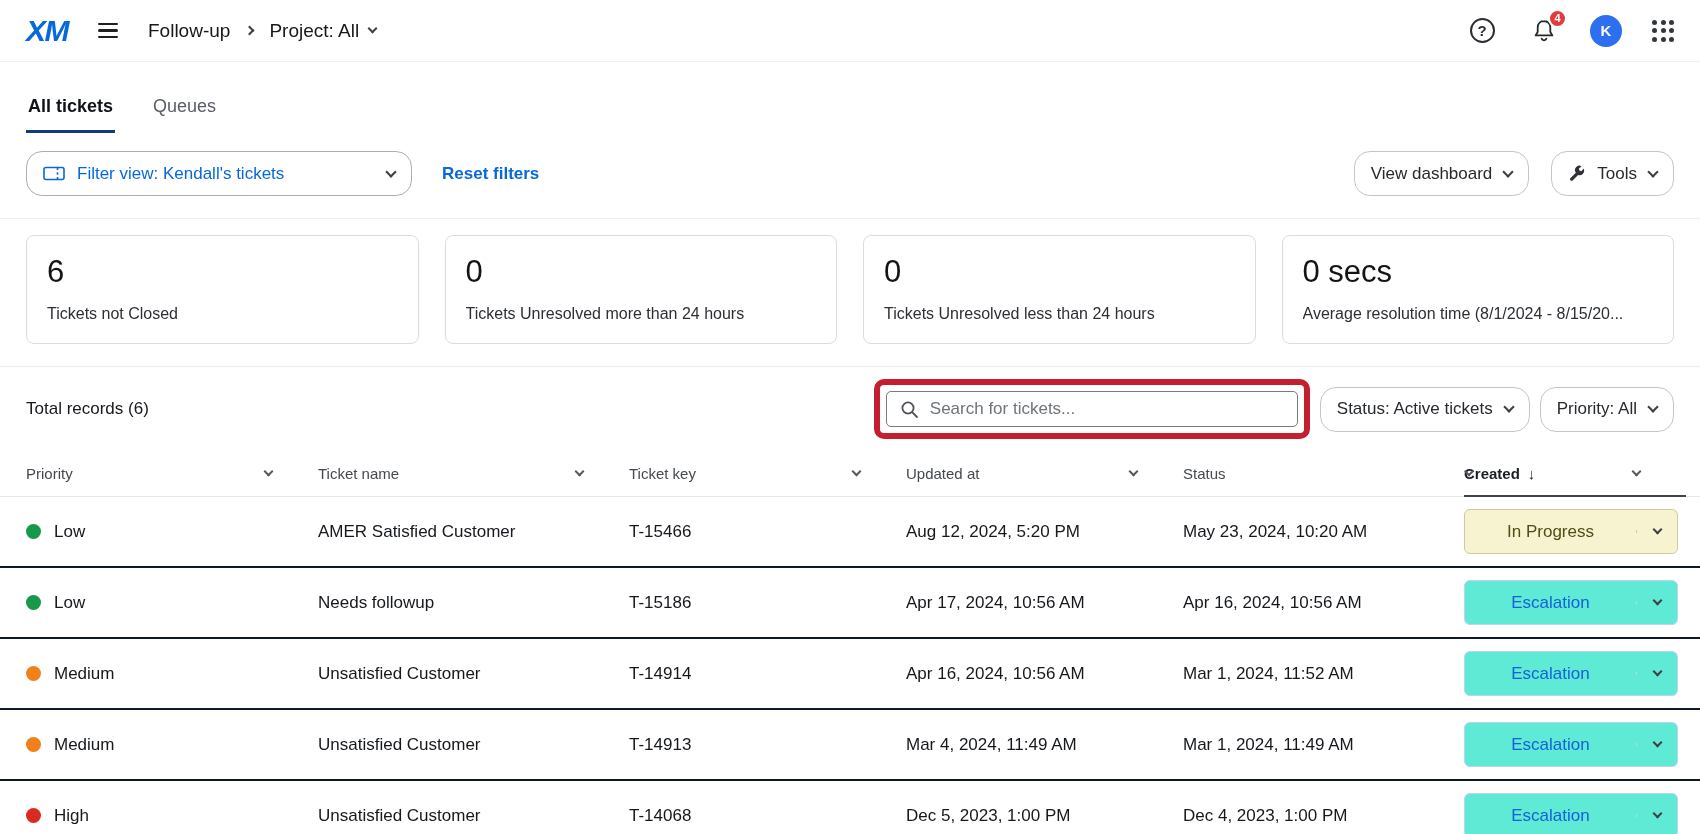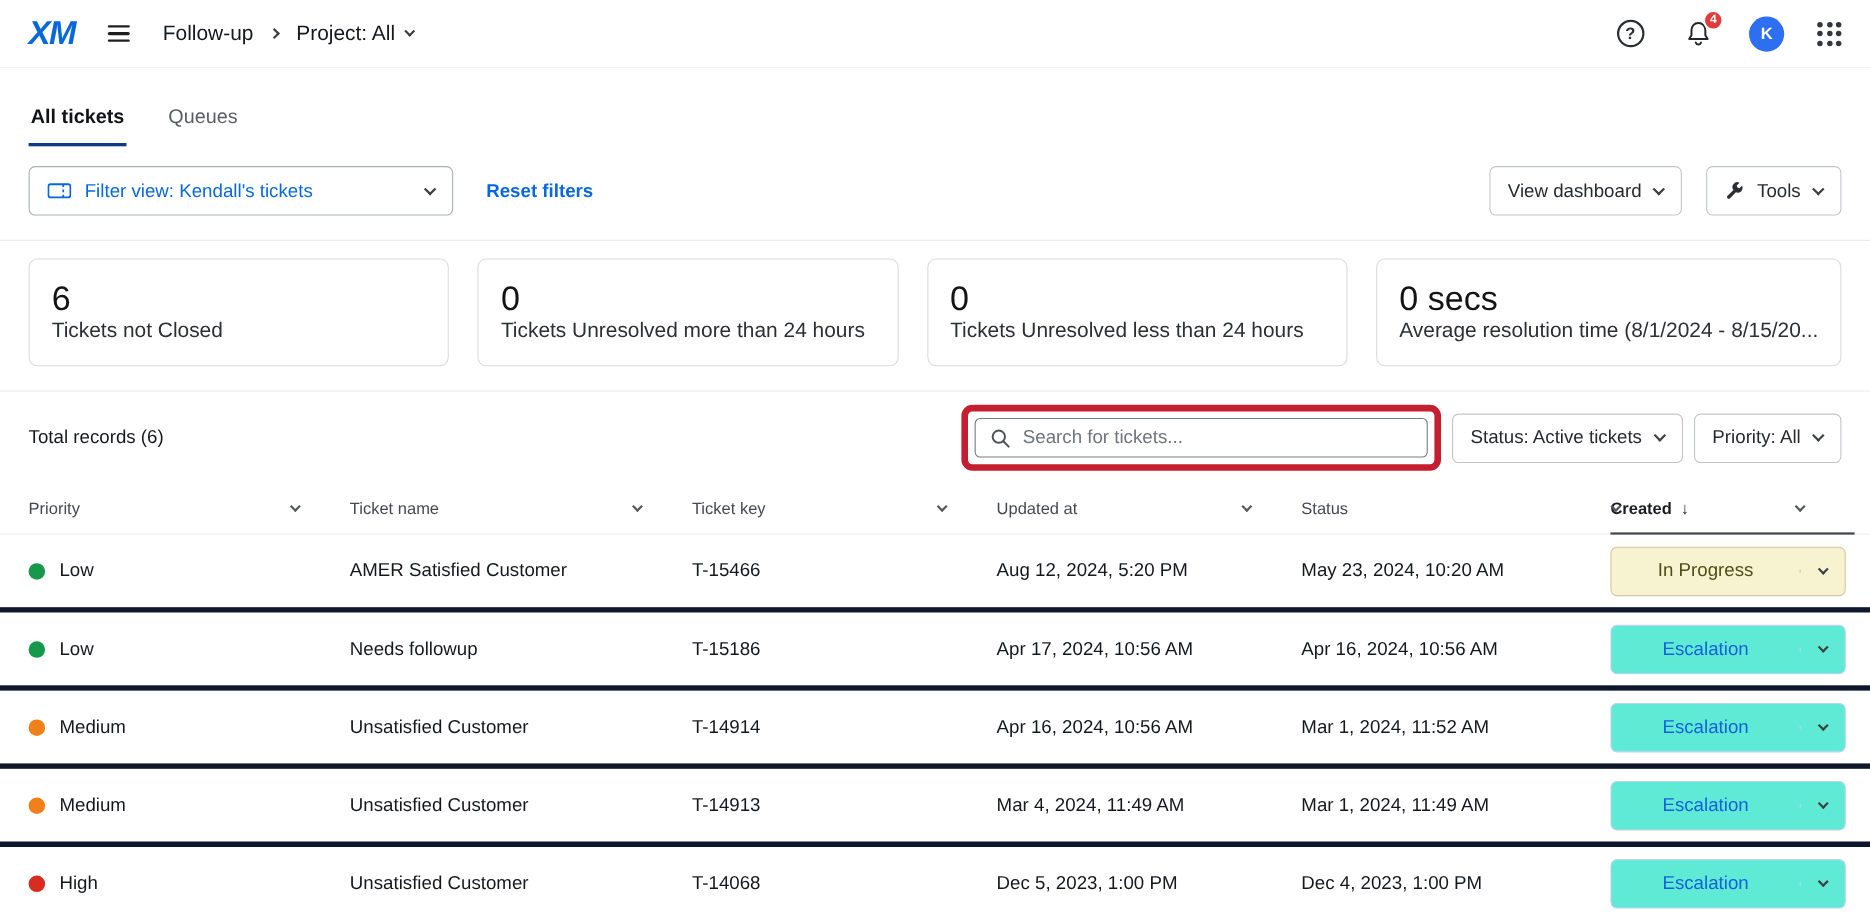--- a/index.html
+++ b/index.html
@@ -29,32 +29,32 @@
   .waffle{display:grid;grid-template-columns:repeat(3,5px);grid-gap:3.5px;cursor:pointer}
   .waffle i{width:5px;height:5px;background:#33363a;border-radius:50%}
 
   
   .tabs{display:flex;gap:36px;padding:0 26px;margin-top:24px}
   .tab{font-size:18px;padding:10px 2px 13px;color:#5a5e64;cursor:pointer;border-bottom:3px solid transparent}
   .tab.active{color:#101418;font-weight:700;border-bottom-color:#0d3c80}
 
   
   .filter-row{display:flex;align-items:center;gap:30px;padding:18px 26px 22px;border-bottom:1px solid #ececec}
-  .btn{height:45px;border:1px solid #c3c6c9;border-radius:6px;background:#fff;display:flex;align-items:center;
+  .btn{height:45px;border:1px solid #c3c6c9;border-radius:16px;background:#fff;display:flex;align-items:center;
        gap:12px;padding:0 16px;font-size:17px;color:#26292d;cursor:pointer;white-space:nowrap}
   .filter-view{width:386px;border-color:#a9afb5;color:#0768dd;font-weight:500}
   .filter-view .chev{margin-left:auto}
   .link{color:#0768dd;font-size:17px;cursor:pointer;font-weight:700}
   .right-actions{margin-left:auto;display:flex;gap:22px}
 
   
   .stats{display:grid;grid-template-columns:repeat(4,1fr);grid-gap:26px;padding:16px 26px 22px;border-bottom:1px solid #ececec}
   .card{border:1px solid #dcdcdc;border-radius:8px;padding:18px 20px 20px;background:#fff}
   .card .value{font-size:31px;color:#141414}
-  .card .label{font-size:19px;color:#2c2f33;white-space:nowrap;overflow:hidden}
+  .card .label{font-size:16px;color:#2c2f33;margin-top:15px;white-space:nowrap;overflow:hidden}
 
   
   .records{display:flex;align-items:center;padding:12px 26px;gap:10px}
   .total{font-size:17px;color:#15181c}
   .search-annotation{margin-left:auto;border:6px solid #c41f30;border-radius:10px;padding:6px;background:transparent}
   .search-box{width:412px;height:36px;border:1px solid #747b83;border-radius:5px;display:flex;align-items:center;
         padding:0 13px;gap:11px;background:#fff}
   .search-box input{border:none;outline:none;font-size:17px;flex:1;color:#222;background:transparent;
         font-family:"Liberation Sans",sans-serif}
   .search-box input::placeholder{color:#6e747b}
@@ -64,21 +64,21 @@
         padding-left:26px;padding-right:14px;align-items:center}
   .thead{height:46px;border-bottom:1px solid #e6e8ea}
   .th{display:flex;align-items:center;justify-content:space-between;padding-right:46px;font-size:15px;
         color:#45494f;height:100%;cursor:pointer}
   .th .chev{border-color:#55595f}
   .th.sorted{font-weight:700;color:#1a1e24;border-bottom:2px solid #3f444b;margin-bottom:-1px}
   .th-label-group{display:flex;align-items:center;gap:8px}
   .sort-arrow{font-size:15px;font-weight:700;color:#1a1e24}
   .th-status{padding-right:0}
   .th-status .chev{margin-left:auto;transform:rotate(45deg) translate(6px,-6px)}
-  .trow{height:71px;border-bottom:5px solid #0f172a;font-size:17px;color:#15181c;cursor:pointer;background:#fff}
+  .trow{height:71px;border-bottom:2px solid #0f172a;font-size:17px;color:#15181c;cursor:pointer;background:#fff}
   .cell{display:flex;align-items:center}
   .dot{width:15px;height:15px;border-radius:50%;margin-right:13px;flex:none}
 
   
   .pill{display:flex;align-items:center;height:45px;border-radius:6px;border:1px solid #ccc;
         overflow:hidden;cursor:pointer;width:100%;max-width:214px;background:#fff}
   .pill .lab{flex:1;display:flex;align-items:center;justify-content:center;font-size:17px}
   .pill .caret{width:41px;display:flex;align-items:center;justify-content:center;border-left:1px solid #ccc}
   .pill.yellow{background:#f7f3d0;border-color:#cfc9a0}
   .pill.yellow .lab{color:#4c4e16}

